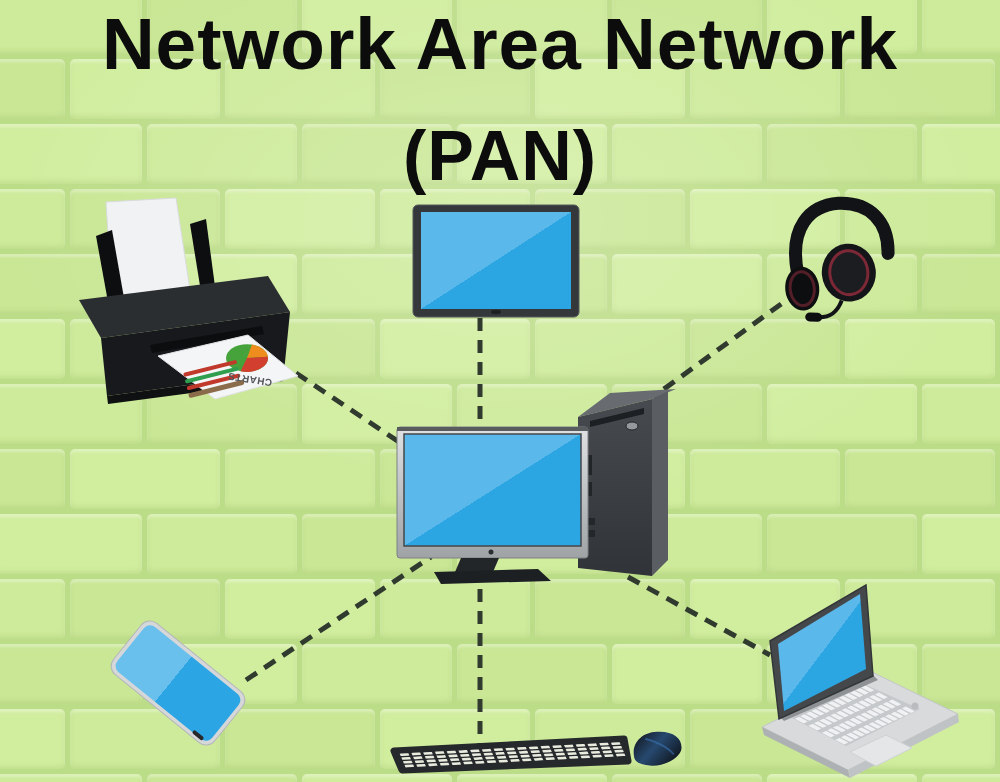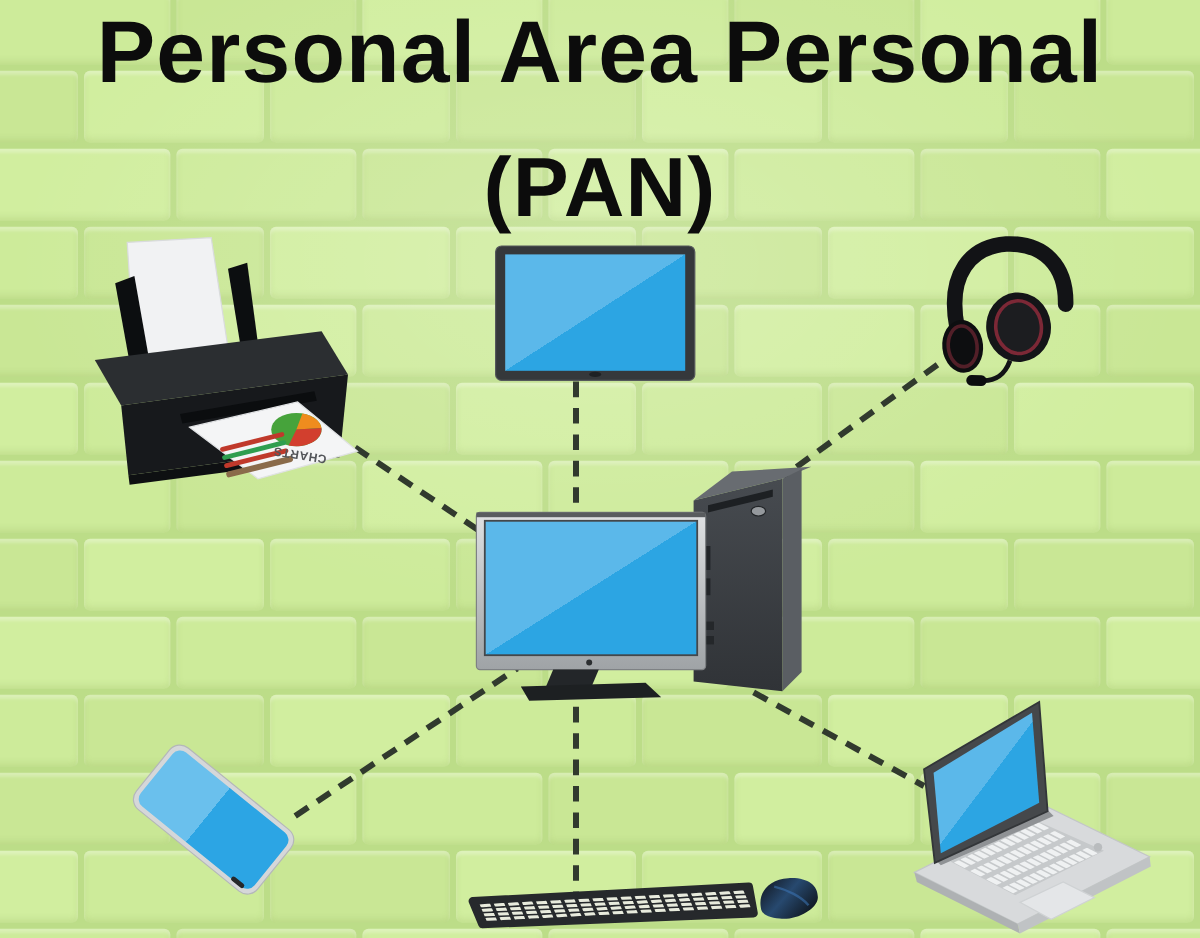--- a/index.html
+++ b/index.html
@@ -366,16 +366,16 @@
         </g>
       <polygon points="850,752 886,735 912,748 876,766" fill="#e4e6e8" stroke="#cfd2d4" stroke-width="1"></polygon>
       <circle cx="915" cy="706" r="3.5" fill="#b9bcbe"></circle>
       <polygon points="779,716 873,675 878,680 784,721" fill="#8f9295"></polygon>
       <polygon points="770,641 866,585 873,676 779,719" fill="#45484b" stroke="#333639" stroke-width="1.5"></polygon>
       <polygon points="778,644 860,594 866,669 784,711" fill="url(#g-screen)"></polygon>
     </g>
   </svg>
 
   <div class="title-wrap">
-    <div class="title-line1">Personal Area Personal</div>
+    <div class="title-line1">Network Area Network</div>
     <div class="title-line2">(PAN)</div>
   </div>
 </div>
 
 </body></html>

